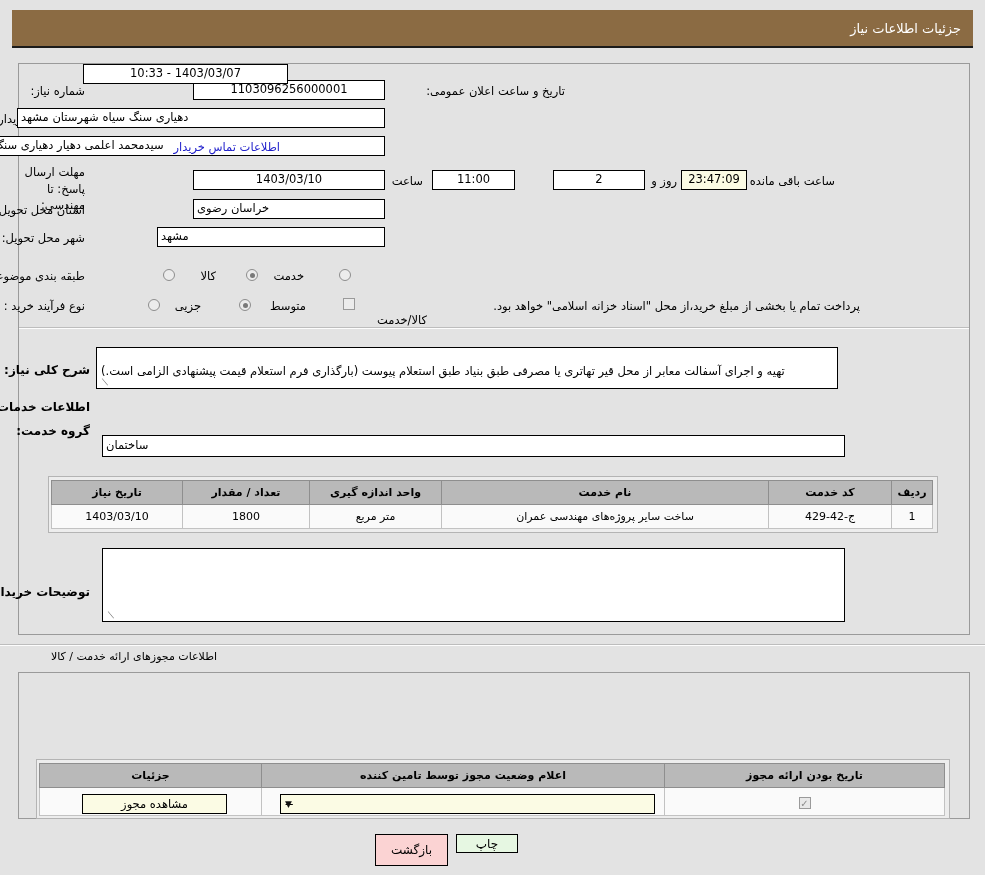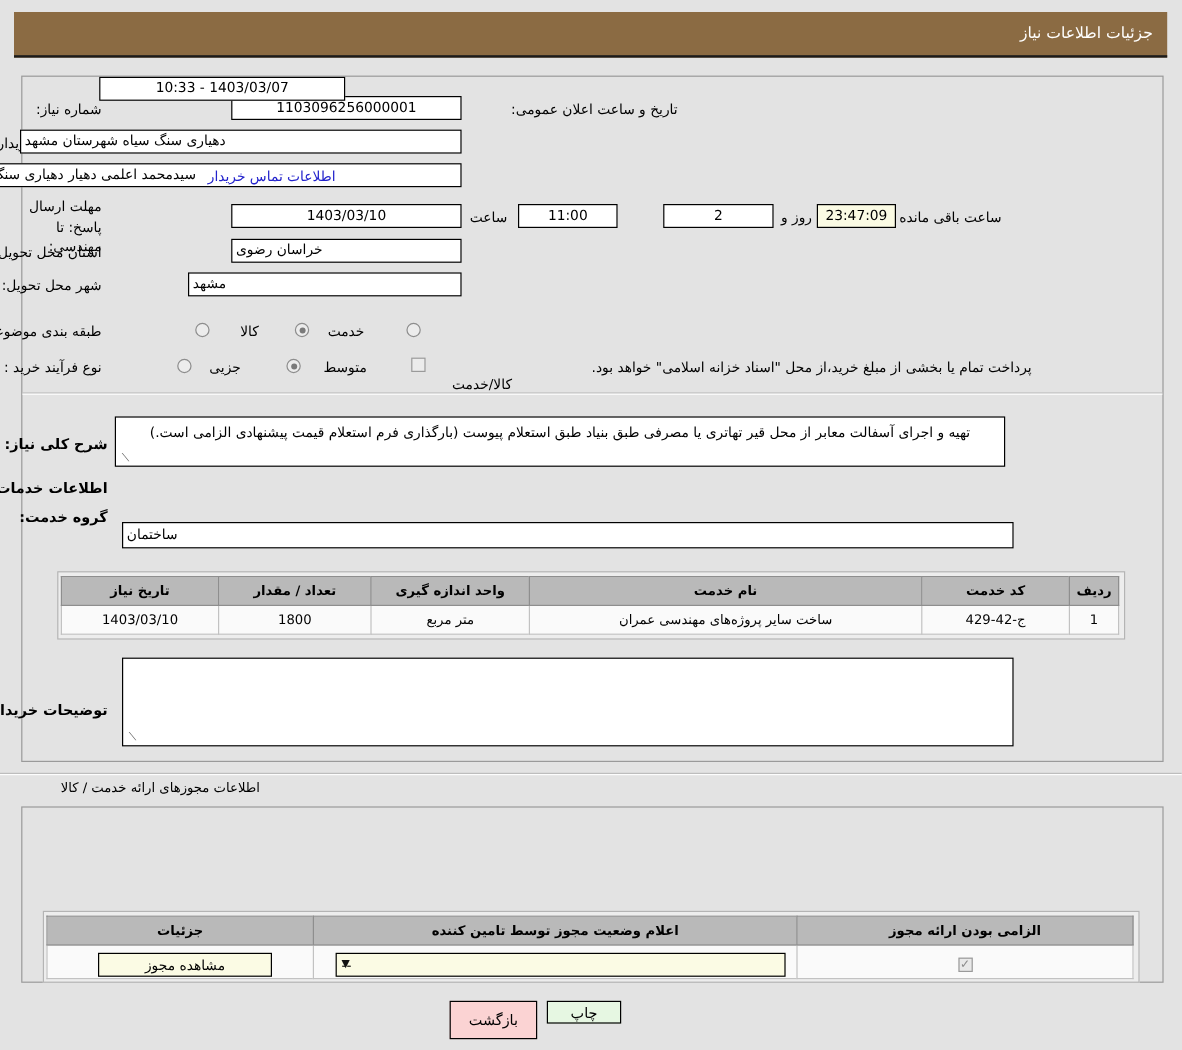--- a/index.html
+++ b/index.html
@@ -183,22 +183,22 @@
   .areabox {
     position: absolute;
     background: #ffffff;
     border: 1px solid #000;
     box-sizing: border-box;
     font-size: 11.5px;
     z-index: 3;
     overflow: hidden;
   }
   .areabox .inner {
-    padding: 4px 4px;
-    text-align: center;
+    padding: 15px 4px;
+    text-align: left;
     line-height: 1.5;
   }
   .areabox .grip {
     position: absolute;
     right: auto;
     left: 2px;
     bottom: 1px;
     width: 9px;
     height: 9px;
     color: #555;
@@ -410,21 +410,21 @@
 <div class="hr" style="left:0px; top:644px; width:985px;"></div>
 
 <div class="caption-text" style="right:768px; top:650px;">اطلاعات مجوزهای ارائه خدمت / کالا</div>
 
 <div class="panel" id="panel-permits"></div>
 
 <div class="grid-wrap" style="left:36px; top:759px; width:914px; height:60px;"></div>
 <table class="grid" id="permits-table" style="right:40px; top:763px; width:906px;">
   <thead>
     <tr>
-      <th style="width:273px;">الزامی بودن ارائه مجوز</th>
+      <th style="width:273px;">تاریخ بودن ارائه مجوز</th>
       <th>اعلام وضعیت مجوز توسط تامین کننده</th>
       <th style="width:215px;">جزئیات</th>
     </tr>
   </thead>
   <tbody>
     <tr style="height:28px;">
       <td>
         <span class="cbox checked" style="position:relative; display:inline-block; right:auto; top:2px;"></span>
       </td>
       <td></td>

